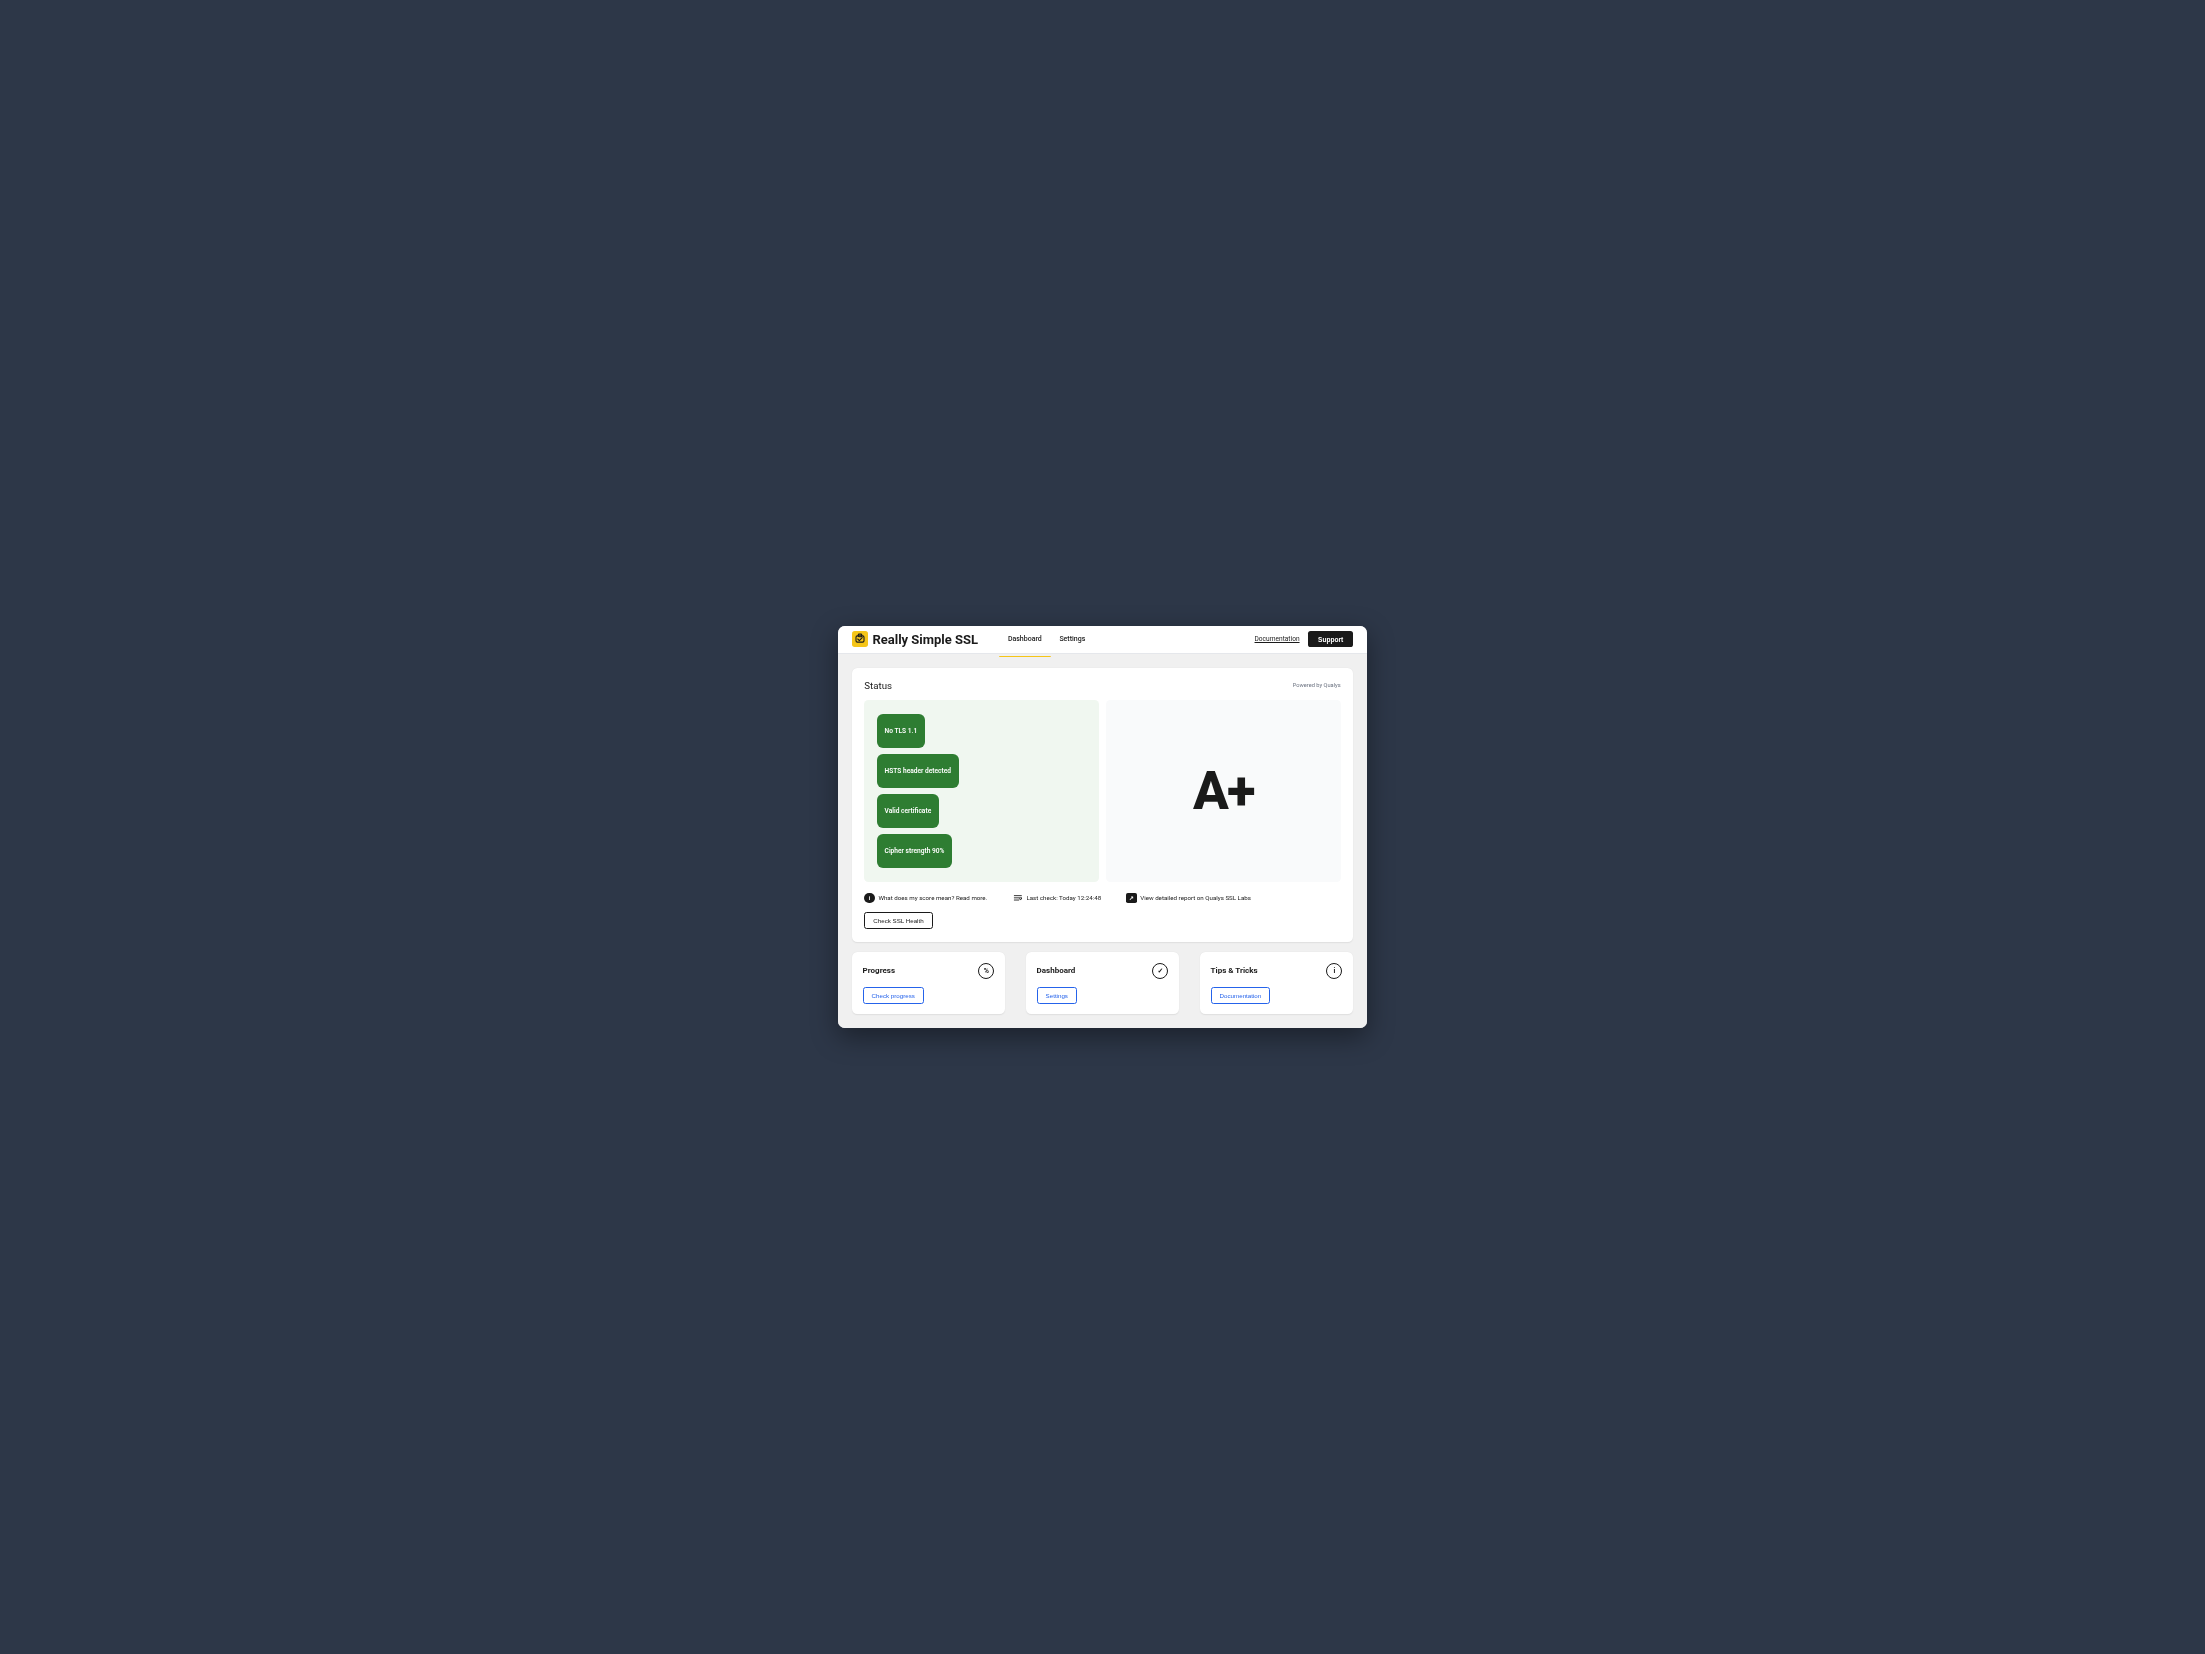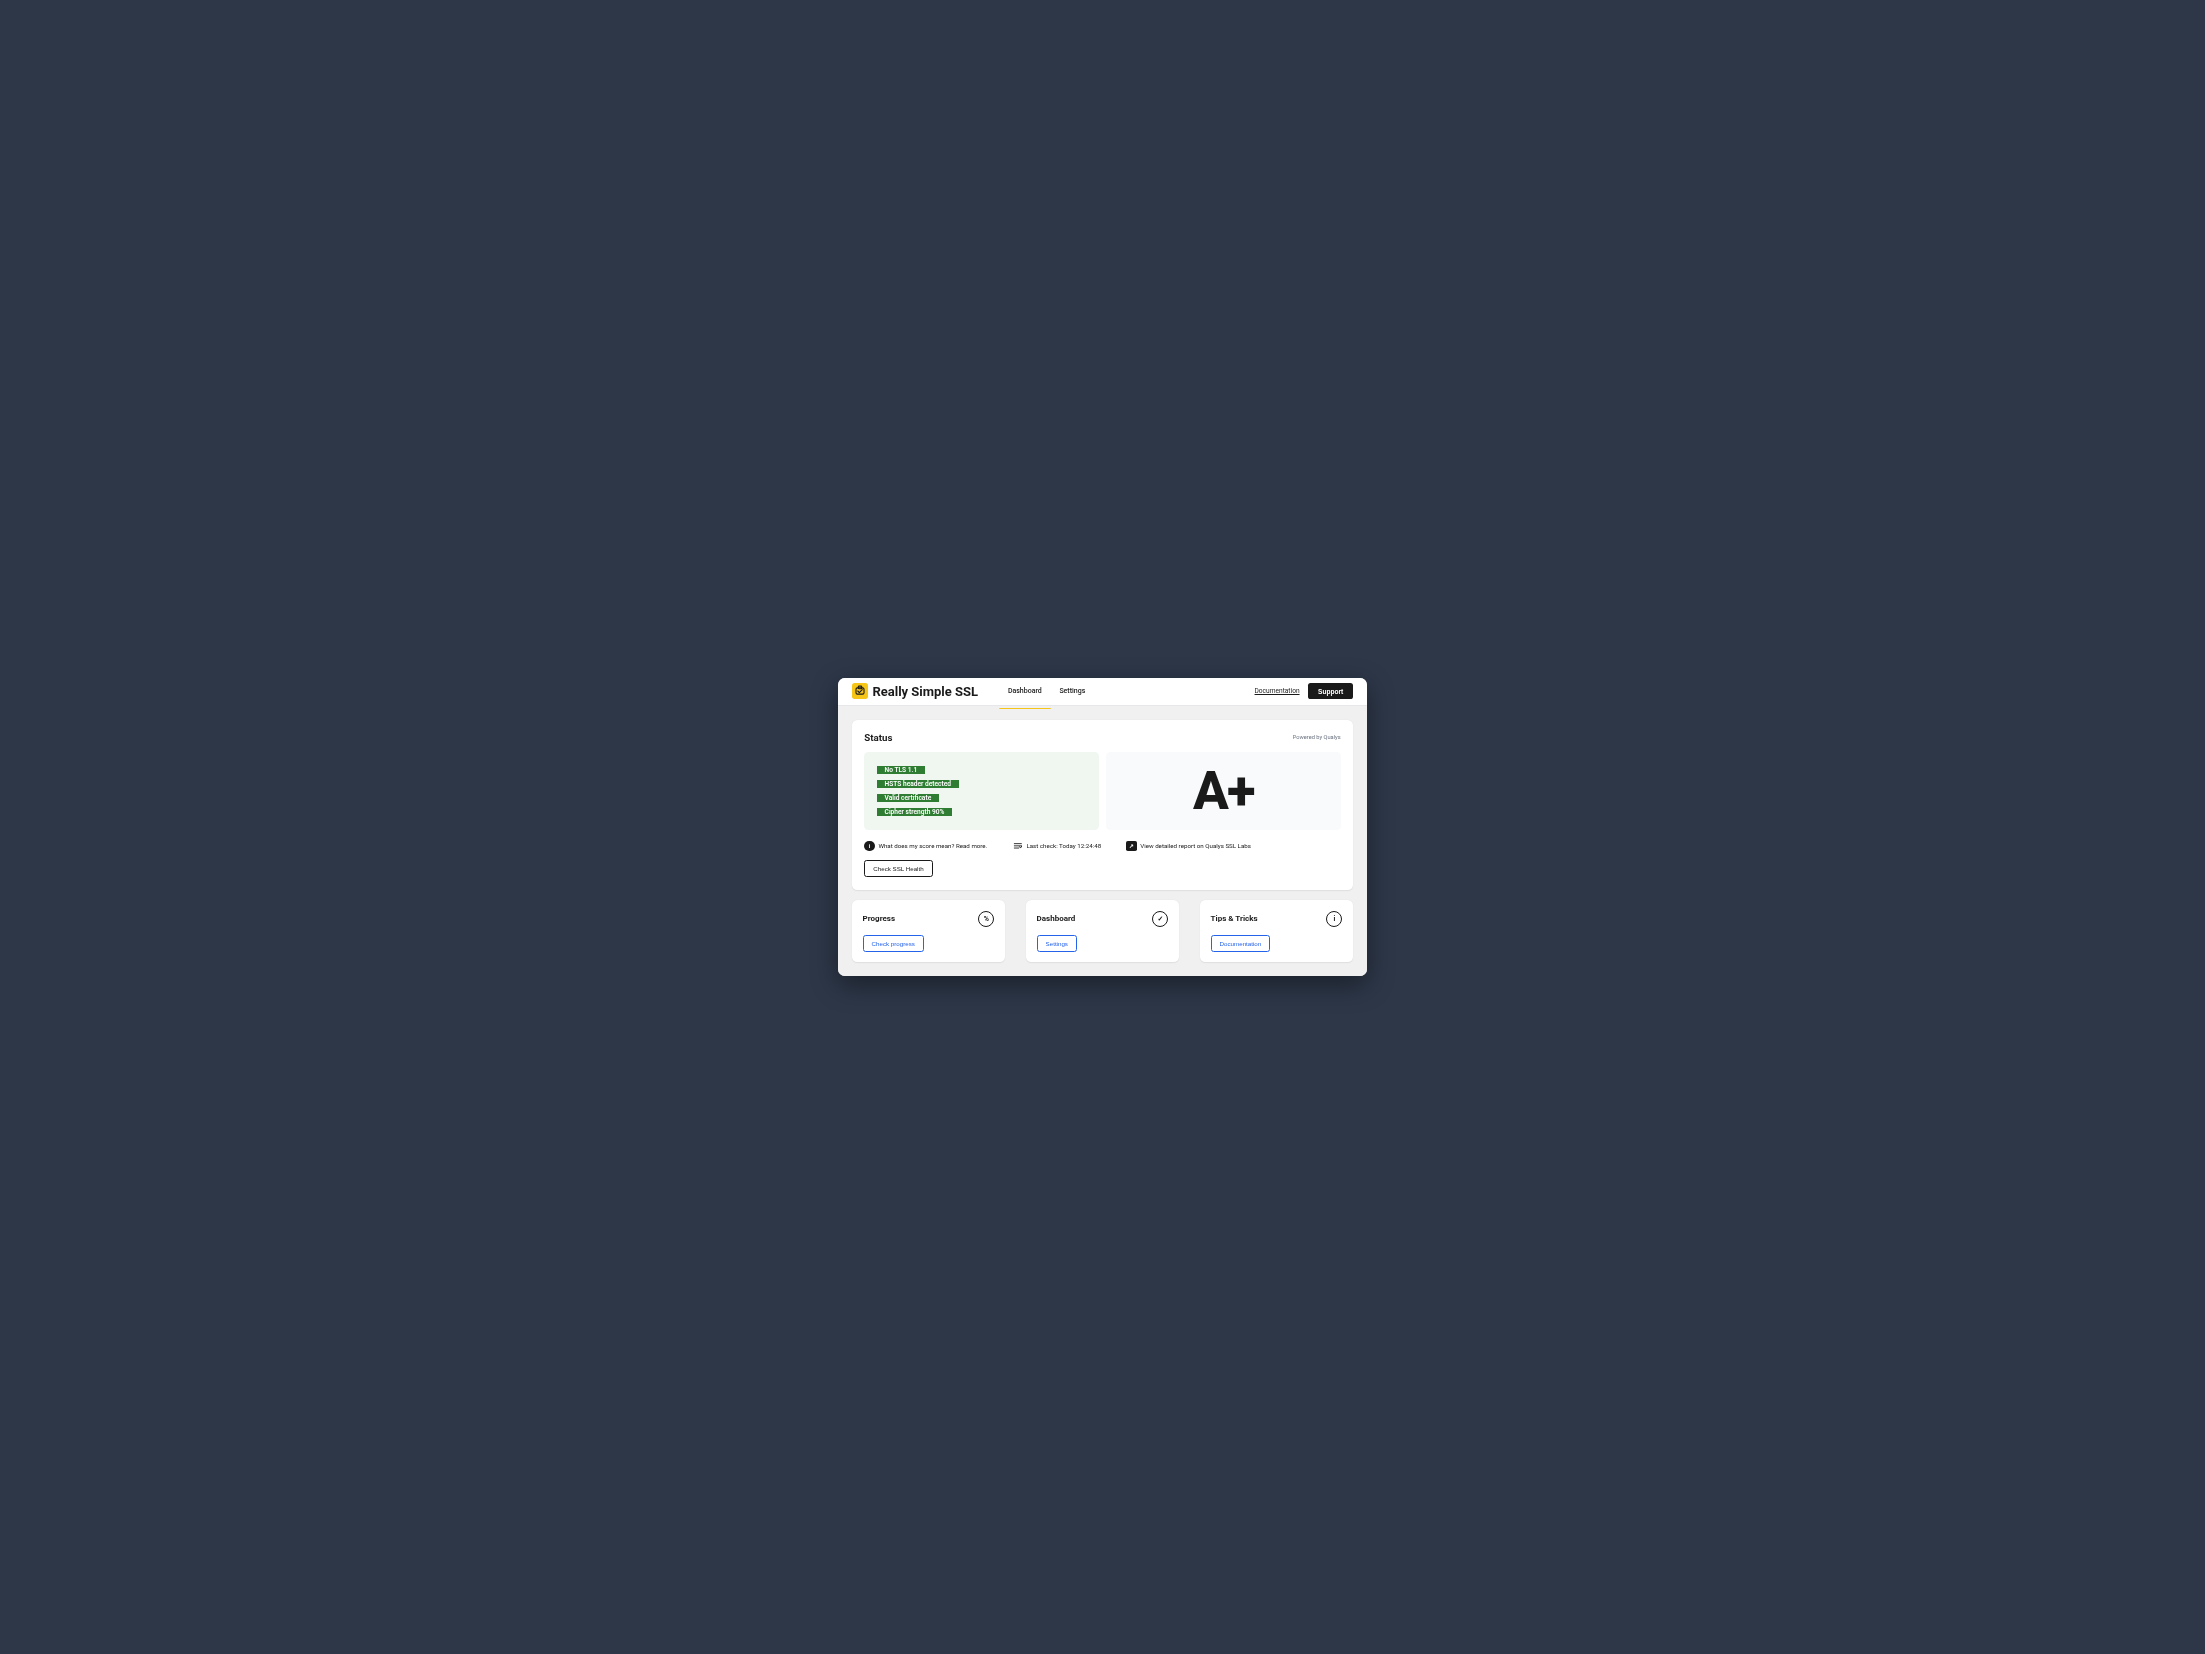--- a/index.html
+++ b/index.html
@@ -109,21 +109,21 @@
       box-shadow: 0 0.4px 1.3px rgba(0,0,0,0.08);
     }
     .status-header {
       display: flex;
       justify-content: space-between;
       align-items: center;
       margin-bottom: 8.8px;
     }
     .status-title {
       font-size: 9.7px;
-      font-weight: 700;
+      font-weight: 400;
       color: #1a1a1a;
     }
     .powered-by {
       font-size: 5.7px;
       color: #6b7280;
     }
     .status-panels {
       display: grid;
       grid-template-columns: 1fr 1fr;
       gap: 7px;
@@ -135,22 +135,22 @@
       padding: 14px 12.3px;
       display: flex;
       flex-direction: column;
       gap: 6.2px;
     }
     .badge {
       display: inline-flex;
       align-items: center;
       background: #2e7d32;
       color: #ffffff;
-      padding: 0 8px;
-      border-radius: 0;
+      padding: 13px 8px;
+      border-radius: 6px;
       font-size: 6.6px;
       font-weight: 600;
       width: fit-content;
     }
     .grade-panel {
       background: #f9fafb;
       border-radius: 4.4px;
       display: flex;
       align-items: center;
       justify-content: center;

